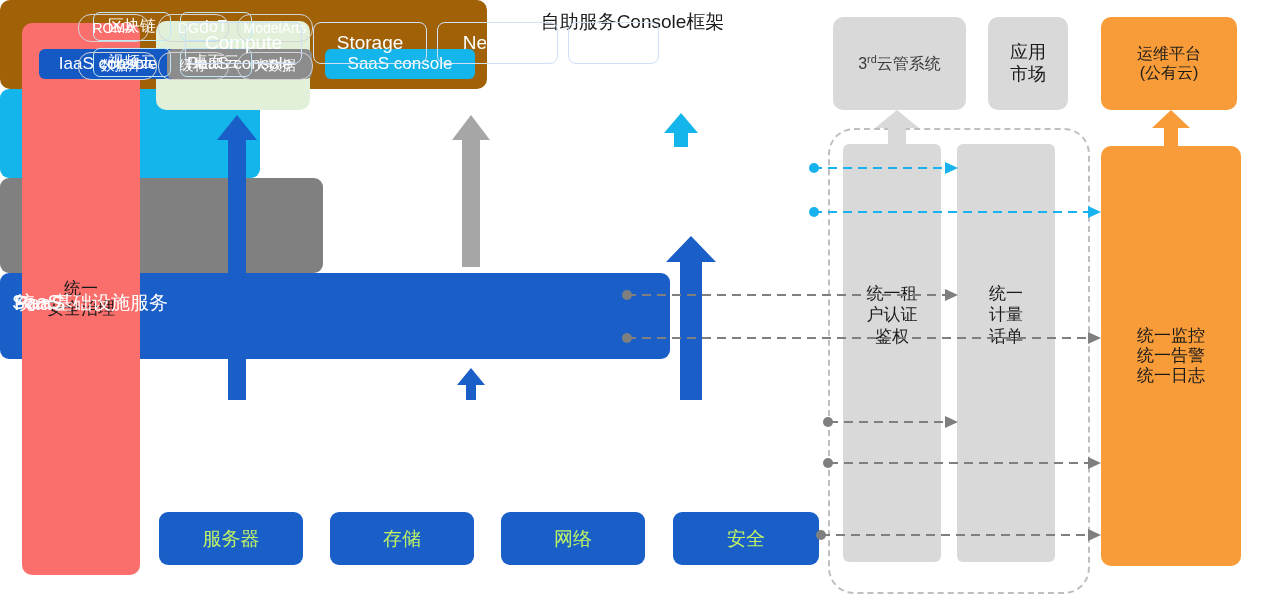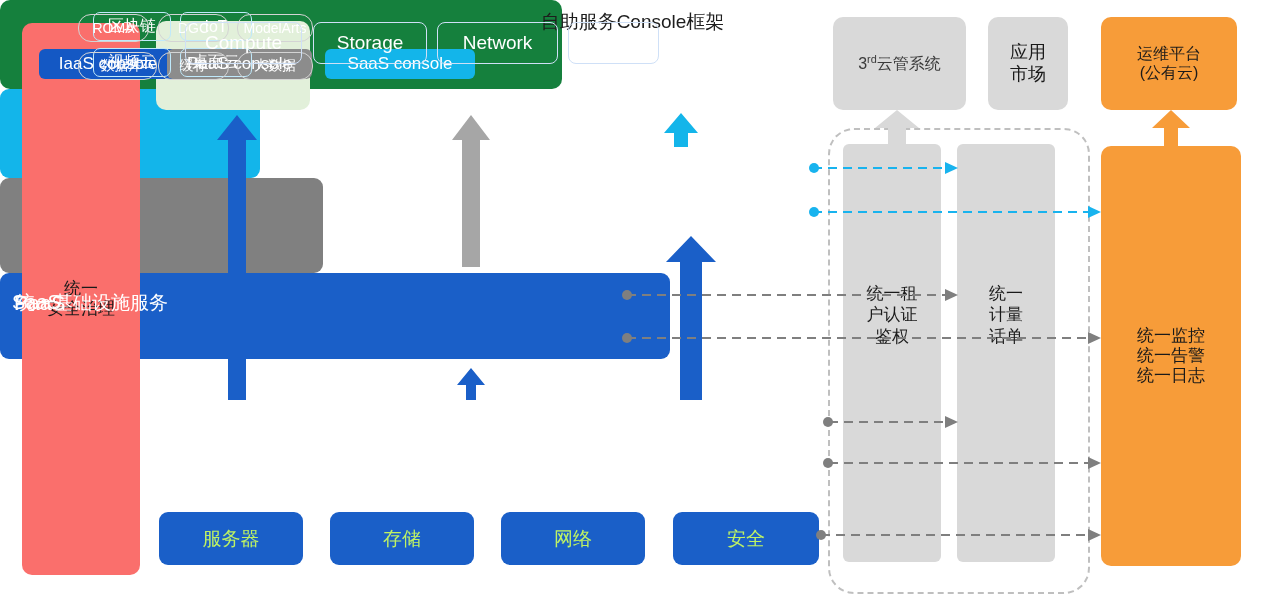--- a/index.html
+++ b/index.html
@@ -7,21 +7,21 @@
   #stage{position:relative;width:1265px;height:605px;overflow:hidden;background:#fff;}
   .box{position:absolute;box-sizing:border-box;display:flex;align-items:center;justify-content:center;text-align:center;line-height:1.18;}
 
   
   #sec-panel{left:22px;top:23px;width:118px;height:552px;background:#FA6F6C;border-radius:10px;color:#1a1a1a;font-size:17px;}
 
   
   #api-gw{left:156px;top:21px;width:154px;height:89px;background:#E2F0DA;border-radius:10px;color:#1a1a1a;font-size:18px;}
 
   
-  #console-frame{left:322px;top:21px;width:562px;height:89px;background:#15803d;border-radius:10px;display:block;}
+  #console-frame{left:322px;top:21px;width:487px;height:89px;background:#a16207;border-radius:10px;display:block;}
   #console-title{position:absolute;left:0;top:9px;width:100%;text-align:center;font-size:19px;color:#1d1d1d;}
   .console-chip{position:absolute;top:49px;height:30px;border-radius:6px;display:flex;align-items:center;justify-content:center;color:#fff;font-size:17px;}
   #chip-iaas{left:11px;width:138px;background:#1458C4;margin-left:28px;}
   #chip-paas{left:167px;width:145px;background:#8C8C8C;}
   #chip-saas{left:325px;width:150px;background:#13B5EA;}
 
   
   #third-cloud{left:833px;top:17px;width:133px;height:93px;background:#D9D9D9;border-radius:10px;color:#3a3a3a;font-size:16px;}
   #app-market{left:988px;top:17px;width:80px;height:93px;background:#D9D9D9;border-radius:10px;color:#1a1a1a;font-size:18px;}
 

